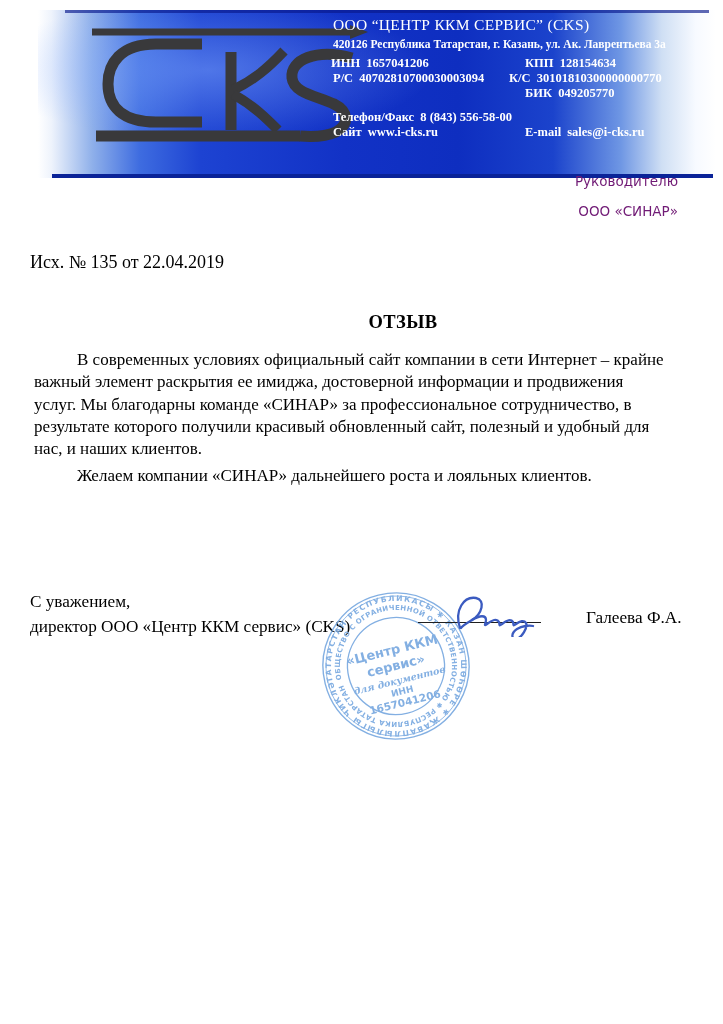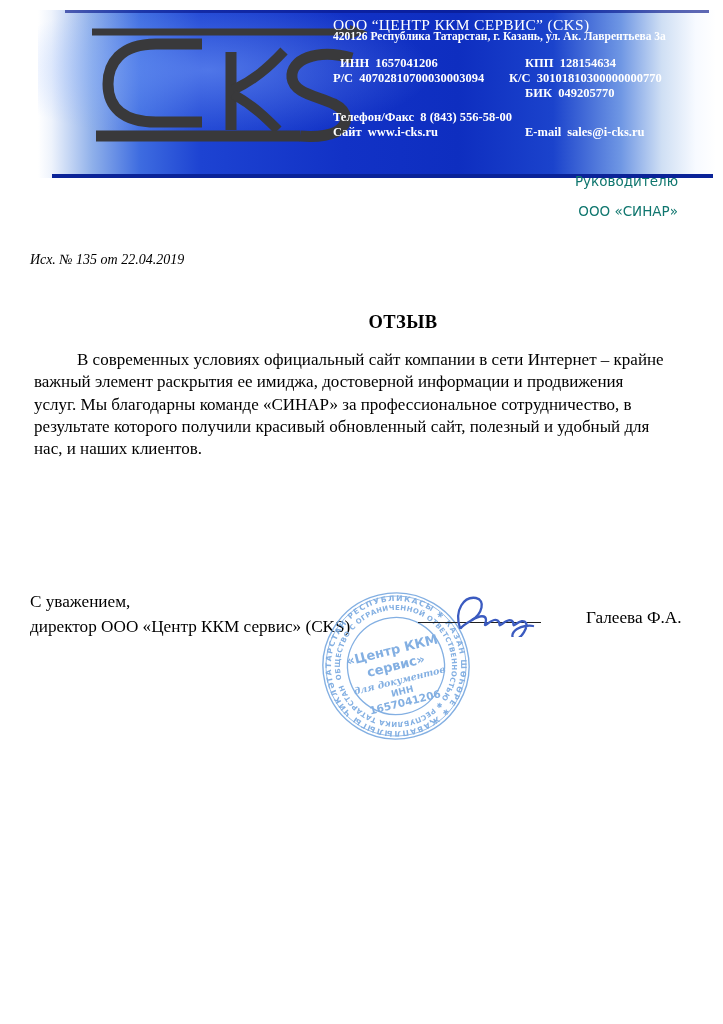--- a/index.html
+++ b/index.html
@@ -12,29 +12,29 @@
     position:absolute;left:38px;top:10px;width:678px;height:168px;
     background:
       radial-gradient(ellipse 320px 100px at 170px 60px, rgba(130,170,255,0.50), rgba(130,170,255,0) 70%),
       linear-gradient(to right,#ffffff 0%,#eef3fc 2%,#8fb0ea 8%,#3e6ce0 15%,#1d43d2 24%,#1232c6 45%,#0e2ec0 62%,#1b43cc 76%,#6f97e4 86%,#cfdff4 92%,#f7faff 97%,#ffffff 100%);
   }
   .banner-top-edge{position:absolute;left:4%;right:1%;top:0;height:3px;background:rgba(9,25,140,0.65);}
   .banner-bottom-edge{position:absolute;left:2%;right:0.5%;bottom:0;height:4px;background:#0a2398;}
   .logo-svg{position:absolute;left:46px;top:12px;}
   .lh-text{position:absolute;color:#fff;}
   .lh-name{left:295px;top:6px;font-size:15.5px;letter-spacing:0.3px;}
-  .lh-addr{left:295px;top:20px;font-size:11.5px;font-weight:bold;}
+  .lh-addr{left:295px;top:28px;font-size:11.5px;font-weight:bold;}
   .lh-row{position:absolute;font-size:12.5px;color:#fff;white-space:nowrap;}
   .lh-row b{margin-right:3px;}
   .lh-row span{font-weight:bold;}
   
   .recipient{position:absolute;right:45px;top:173px;text-align:right;
-    font-family:"DejaVu Sans", sans-serif;font-size:13.5px;color:#0f766e;}
+    font-family:"DejaVu Sans", sans-serif;font-size:13.5px;color:#701a75;}
   .recipient .r2{margin-top:14px;}
-  .refline{position:absolute;left:30px;top:252px;font-style:italic;font-size:14px;}
+  .refline{position:absolute;left:30px;top:252px;font-size:18px;}
   .doc-title{position:absolute;left:80px;top:312px;width:646px;text-align:center;
     font-weight:bold;font-size:18.5px;letter-spacing:0.4px;}
   .body-text{position:absolute;left:30px;top:345px;width:693px;font-size:17px;line-height:22.35px;}
   .body-text p{margin:4px;text-indent:43px;white-space:pre-line;text-align:left;}
   .closing{position:absolute;left:30px;top:589px;font-size:17.2px;line-height:25px;white-space:pre-line;}
   .signer-name{position:absolute;left:546px;top:608px;font-size:17.2px;margin-left:40px;}
   .sig-line{position:absolute;left:418px;top:622px;width:123px;height:0;border-top:1.5px solid #1f1f1f;}
   .stamp-svg{position:absolute;left:320px;top:590px;opacity:0.92;}
   .sign-svg{position:absolute;left:450px;top:592px;}
 </style>
@@ -56,21 +56,21 @@
         <path d="M 149,72 C 170,84 182,96 194,108" stroke-width="10"></path>
         <path d="M 268,36 C 232,26 206,38 208,56 C 210,72 234,74 250,82 C 264,89 266,102 252,110 C 243,114 228,115 216,114" stroke-width="11"></path>
         <path d="M 12,114 H 216" stroke-width="11"></path>
       </g>
       <polygon points="266,3 284,10 266,17" fill="#39393b"></polygon>
     </svg>
 
     <div class="lh-text lh-name">ООО “ЦЕНТР ККМ СЕРВИС” (CKS)</div>
     <div class="lh-text lh-addr">420126 Республика Татарстан, г. Казань, ул. Ак. Лаврентьева 3а</div>
 
-    <div class="lh-row" style="left:302px;top:46px">
+    <div class="lh-row" style="left:293px;top:46px">
       <b>ИНН</b>
       <span>1657041206</span>
     </div>
     <div class="lh-row" style="left:295px;top:61px">
       <b>Р/С</b>
       <span>40702810700030003094</span>
     </div>
 
     <div class="lh-row" style="left:487px;top:46px">
       <b>КПП</b>
@@ -107,20 +107,21 @@
   <div class="refline">Исх. № 135 от 22.04.2019</div>
 
   <div class="doc-title">ОТЗЫВ</div>
 
   <div class="body-text">
     <p>В современных условиях официальный сайт компании в сети Интернет – крайне
 важный элемент раскрытия ее имиджа, достоверной информации и продвижения
 услуг. Мы благодарны команде «СИНАР» за профессиональное сотрудничество, в
 результате которого получили красивый обновленный сайт, полезный и удобный для
 нас, и наших клиентов.</p>
+    <p>Желаем компании «СИНАР» дальнейшего роста и лояльных клиентов.</p>
   </div>
 
   <div class="closing">С уважением,
 директор ООО «Центр ККМ сервис» (CKS)</div>
 
   <svg class="stamp-svg" width="152" height="152" viewBox="0 0 152 152">
     <g transform="rotate(-14 76 76)" fill="none" stroke="#79a9e0">
       <circle cx="76" cy="76" r="73" stroke-width="1.4"></circle>
       <circle cx="76" cy="76" r="70" stroke-width="0.8"></circle>
       <circle cx="76" cy="76" r="48.5" stroke-width="1.3"></circle>

